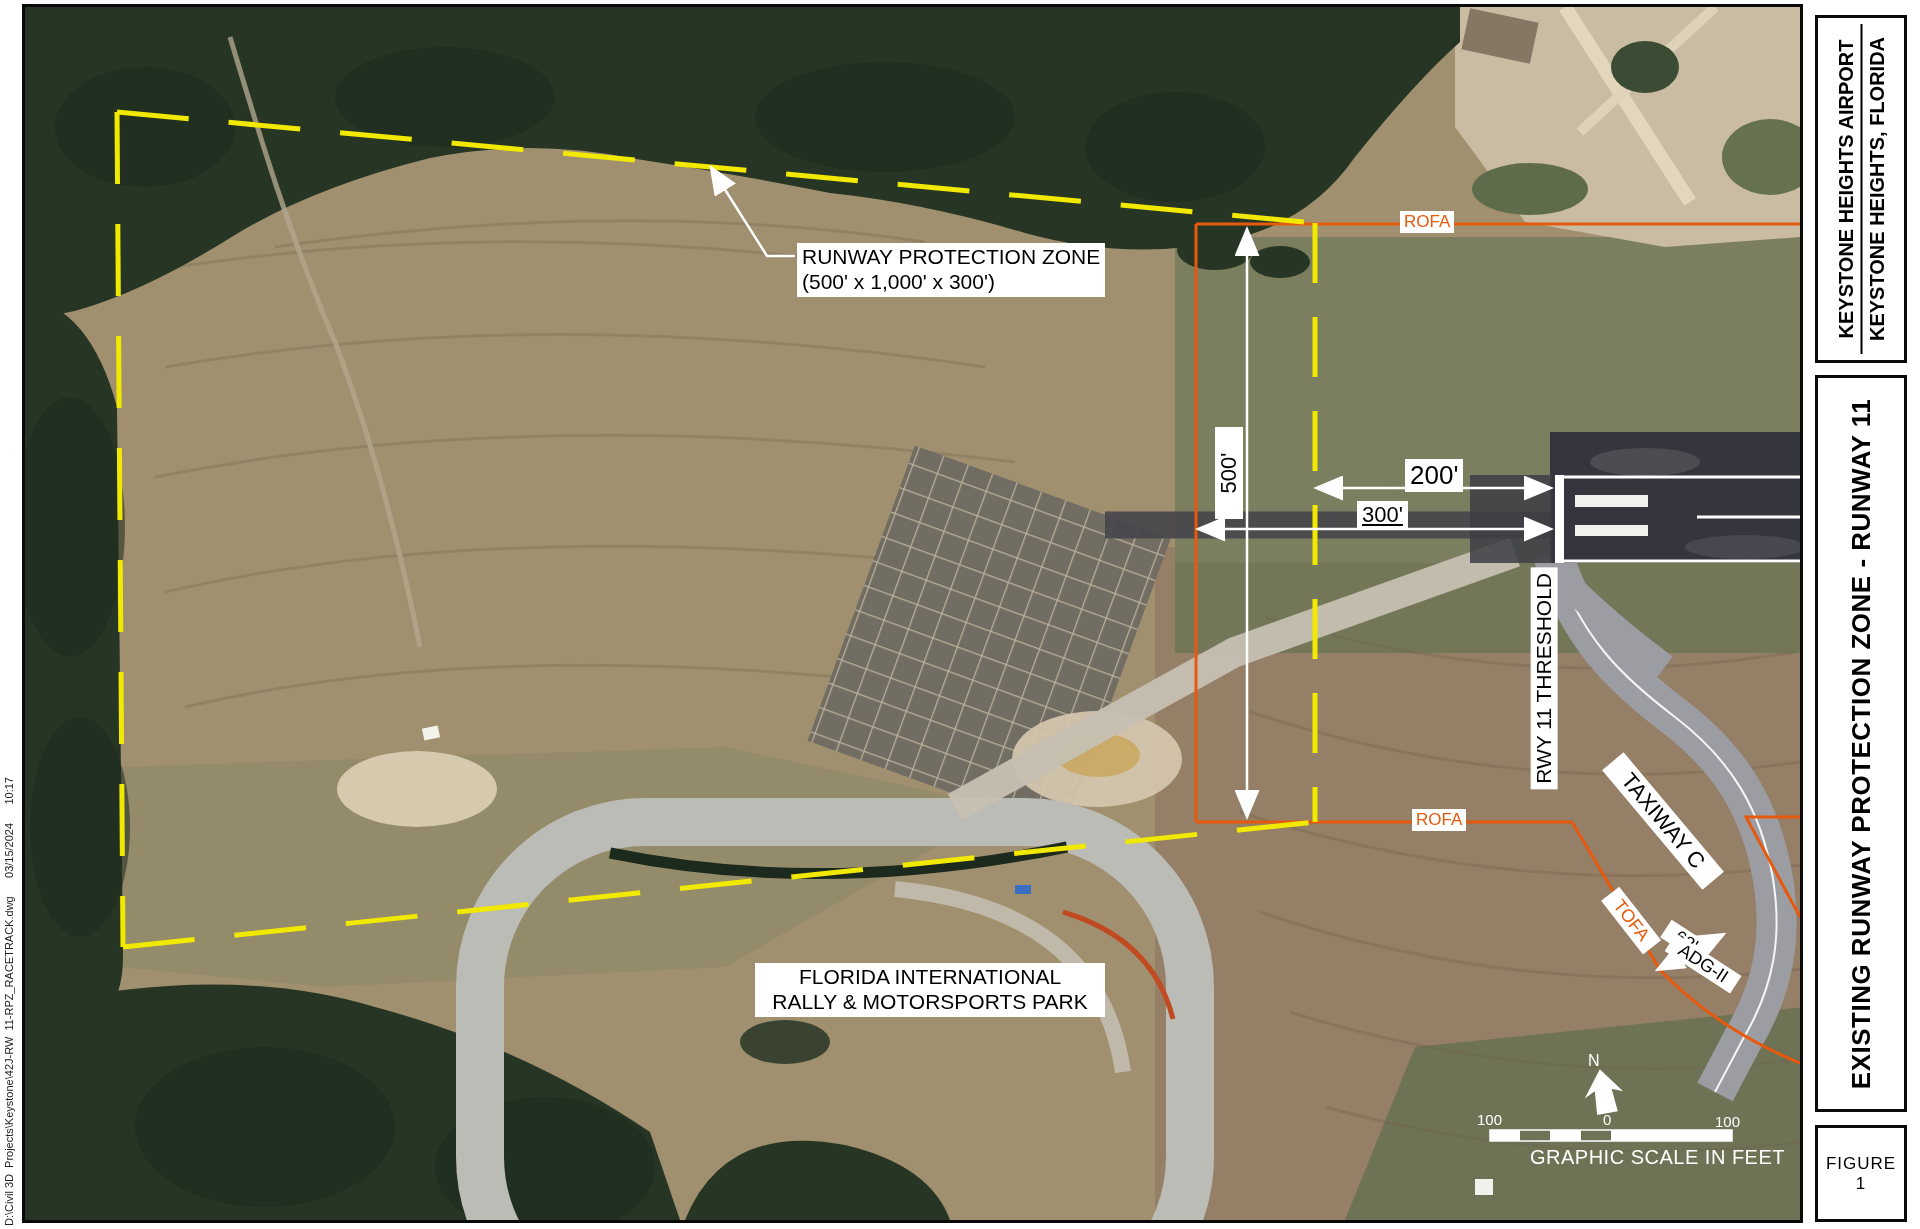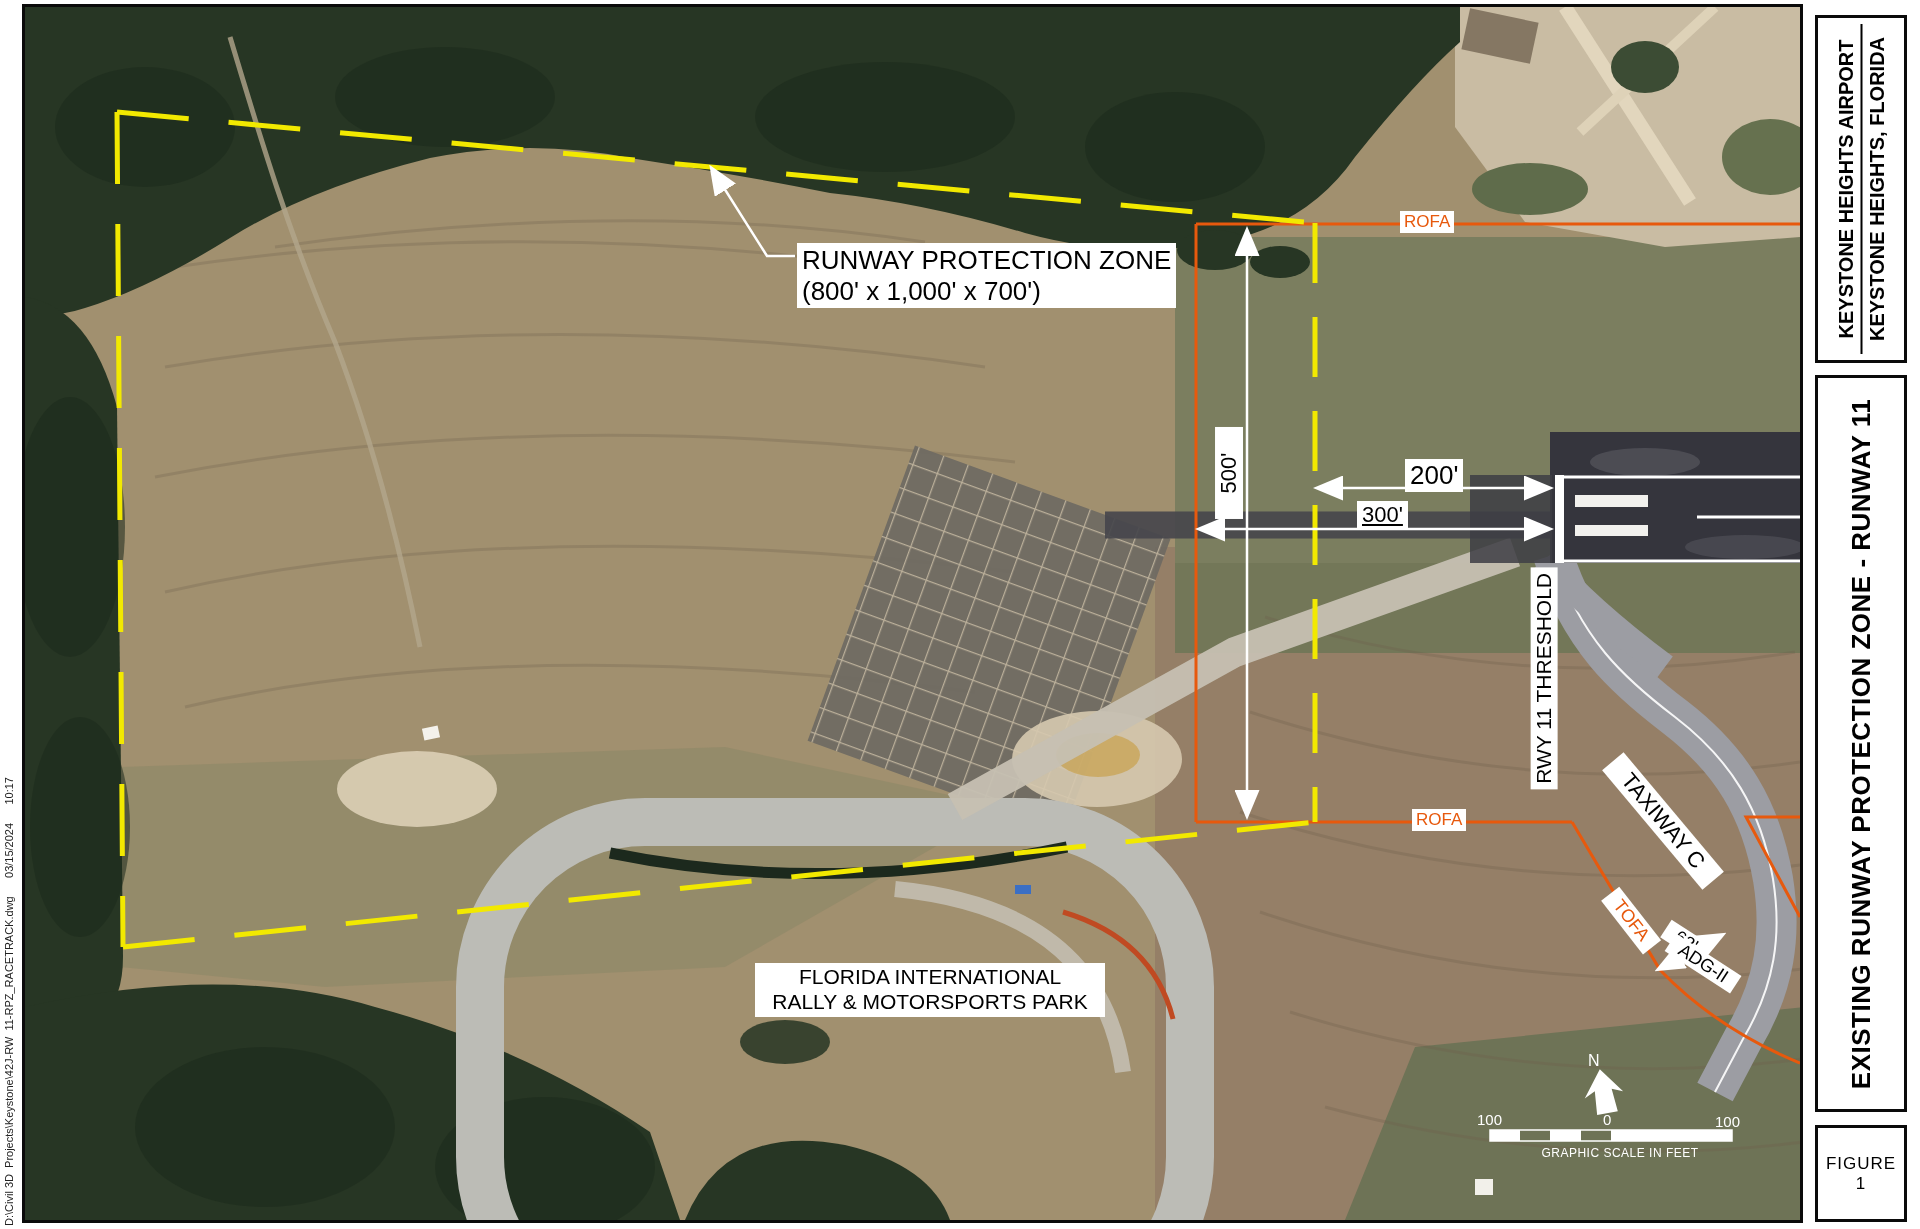--- a/index.html
+++ b/index.html
@@ -168,23 +168,23 @@
       </g>
 
       <g>
         <rect x="1465" y="1123" width="242" height="11" fill="none" stroke="#ffffff" stroke-width="1.5"></rect>
         <rect x="1465" y="1123" width="30" height="11" fill="#ffffff"></rect>
         <rect x="1525" y="1123" width="31" height="11" fill="#ffffff"></rect>
         <rect x="1586" y="1123" width="121" height="11" fill="#ffffff"></rect>
       </g>
     </svg>
 
-    <div class="lbl" style="left:772px;top:236px;font-size:26px;">
+    <div class="lbl" style="left:772px;top:236px;font-size:21px;">
       <div>RUNWAY PROTECTION ZONE</div>
-      <div>(800' x 1,000' x 700')</div>
+      <div>(500' x 1,000' x 300')</div>
     </div>
 
     <div class="lbl orangeTxt" style="left:1375px;top:204px;font-size:17px;padding:1px 4px;">ROFA</div>
     <div class="lbl orangeTxt" style="left:1387px;top:802px;font-size:17px;padding:1px 4px;">ROFA</div>
 
     <div class="lbl" style="left:1158px;top:452px;width:86px;text-align:center;font-size:22px;transform:rotate(-90deg);padding:1px 3px;">500'</div>
     <div class="lbl" style="left:1380px;top:452px;font-size:26px;padding:1px 5px;">200'</div>
     <div class="lbl" style="left:1332px;top:494px;font-size:22px;padding:1px 5px;text-decoration:underline;">300'</div>
 
     <div class="lbl" style="left:1408px;top:658px;width:216px;text-align:center;font-size:21px;transform:rotate(-90deg);padding:1px 3px;">RWY 11 THRESHOLD</div>
@@ -199,21 +199,21 @@
     <div class="lbl" style="left:730px;top:956px;width:340px;text-align:center;font-size:21px;">
       <div>FLORIDA INTERNATIONAL</div>
       <div>RALLY &amp; MOTORSPORTS PARK</div>
     </div>
 
     <div class="whiteTxt" style="left:1563px;top:1045px;font-size:16px;">N</div>
 
     <div class="whiteTxt" style="left:1452px;top:1104px;font-size:15px;">100</div>
     <div class="whiteTxt" style="left:1578px;top:1104px;font-size:15px;">0</div>
     <div class="whiteTxt" style="left:1690px;top:1106px;font-size:15px;">100</div>
-    <div class="whiteTxt" style="left:1505px;top:1139px;width:180px;text-align:center;font-size:12px;letter-spacing:.5px;">GRAPHIC SCALE IN FEET</div>
+    <div class="whiteTxt" style="left:1505px;top:1139px;width:180px;text-align:center;font-size:20px;letter-spacing:.5px;">GRAPHIC SCALE IN FEET</div>
   </div>
 
   <div class="sidebox" style="left:1815px;top:15px;width:92px;height:348px;">
     <div class="sideinner" id="airport-inner">
       <div class="l1">KEYSTONE HEIGHTS AIRPORT</div>
       <div>KEYSTONE HEIGHTS, FLORIDA</div>
     </div>
   </div>
 
   <div class="sidebox" style="left:1815px;top:375px;width:92px;height:737px;">

